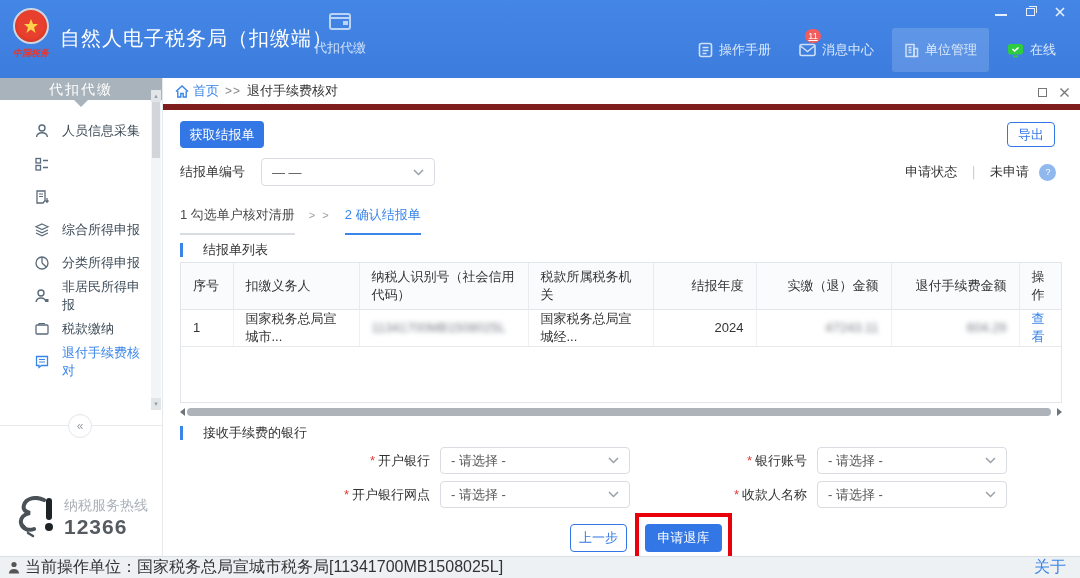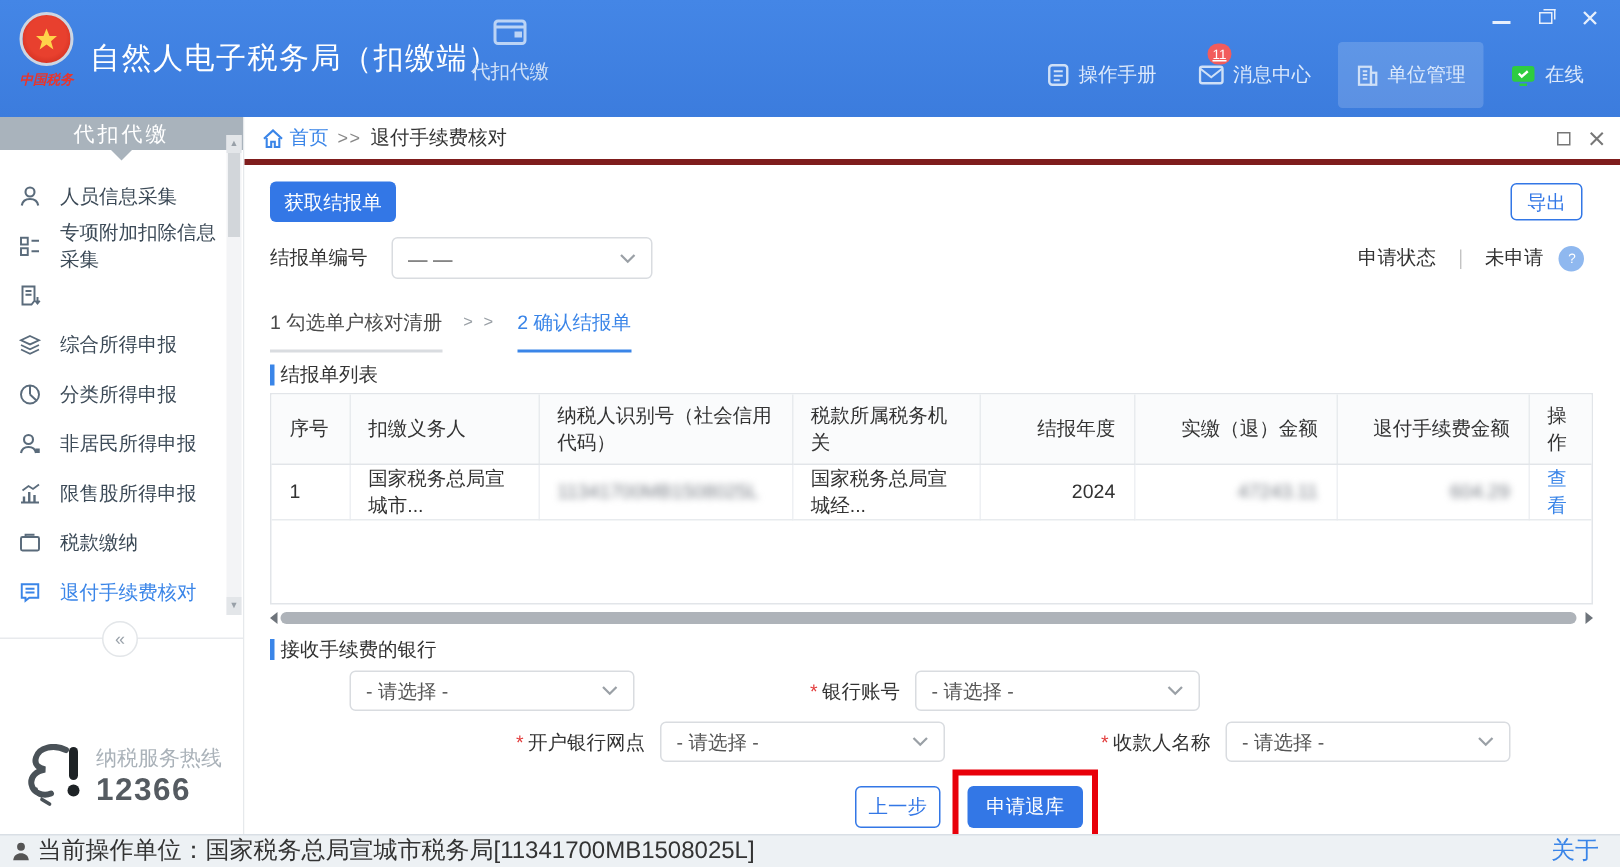--- a/index.html
+++ b/index.html
@@ -25,33 +25,33 @@
   .restore-box2 { position:absolute; left:5px; top:0; width:8px; height:7px; border-top:1.5px solid #e7effc; border-right:1.5px solid #e7effc; }
   .header-menu { position:absolute; right:14px; top:28px; display:flex; align-items:center; gap:8px; }
   .menu-item { display:flex; align-items:center; gap:6px; color:#dce9fb; font-size:13px;
                padding:8px 10px; border-radius:3px; cursor:pointer; position:relative; }
   .menu-item.highlight { background:rgba(255,255,255,0.16); padding:13px 12px; }
   .badge { position:absolute; top:-4px; left:16px; min-width:16px; height:14px; border-radius:8px;
            background:#f25c5c; color:#fff; font-size:9px; line-height:14px; text-align:center; padding:0 3px;text-decoration:underline; }
 
   
   .breadcrumb-bar { position:absolute; top:78px; left:163px; right:0; height:32px; background:#fff;
-                    border-bottom:4px solid #7f1d1d; display:flex; align-items:center; padding-left:12px; }
+                    border-bottom:6px solid #7f1d1d; display:flex; align-items:center; padding-left:12px; }
   .bc-home { color:#3a85e8; display:flex; align-items:center; gap:4px; cursor:pointer; }
   .bc-sep { color:#888; margin:0 6px; font-size:12px; letter-spacing:1px; }
   .bc-current { color:#333; }
   .bc-winicons { position:absolute; right:10px; top:9px; display:flex; gap:12px; align-items:center; }
   .bc-box { width:9px; height:9px; border:1.5px solid #777; cursor:pointer; }
 
   
   .sidebar { position:absolute; top:78px; left:0; width:163px; bottom:22px; background:#fff; border-right:1px solid #e6e9ec; }
   .sidebar-header { height:22px; background:#a9b3bc; color:#fff; text-align:center; line-height:22px; font-size:14px; letter-spacing:2px; }
   .sidebar-tri { width:0; height:0; margin:0 auto; border-left:7px solid transparent; border-right:7px solid transparent; border-top:7px solid #a9b3bc; }
   .side-list { position:absolute; top:36px; left:0; right:12px; }
-  .side-item { height:33px; display:flex; align-items:center; padding-left:12px; gap:12px; cursor:pointer; color:#3c4a57; }
+  .side-item { height:33px; display:flex; align-items:center; padding-left:34px; gap:12px; cursor:pointer; color:#3c4a57; }
   .side-item.active { color:#3a85e8; }
   .side-item svg { flex:0 0 auto; }
   .side-scroll { position:absolute; top:12px; right:1px; width:10px; height:320px; background:#f3f4f6; }
   .scroll-btn { width:10px; height:12px; background:#e3e6e9; color:#98a0a8; font-size:6px; text-align:center; line-height:12px; }
   .scroll-btn.down { position:absolute; bottom:0; }
   .scroll-thumb { position:absolute; top:12px; left:1px; width:8px; height:56px; background:#d2d6da; }
   .collapse-row { position:absolute; top:347px; left:0; right:0; height:1px; background:#e8eaed; }
   .collapse-btn { position:absolute; top:336px; left:68px; width:24px; height:24px; border:1px solid #e3e6e9; border-radius:50%;
                   background:#fff; color:#9aa2aa; text-align:center; line-height:22px; font-size:12px; cursor:pointer; }
   .hotline { position:absolute; top:418px; left:16px; display:flex; align-items:center; gap:8px; }
@@ -73,21 +73,21 @@
   .report-select { width:174px; height:28px; }
   .status-row { position:absolute; right:24px; top:53px; display:flex; align-items:center; gap:10px; }
   .status-sep { color:#bbb; }
   .q-circle { width:17px; height:17px; border-radius:50%; background:#8fb8ef; display:flex; align-items:center; justify-content:center; cursor:pointer; }
 
   .steps { position:absolute; left:17px; top:96px; display:flex; align-items:flex-start; gap:14px; }
   .step { padding-bottom:9px; border-bottom:2px solid #d9dce0; color:#4a4a4a; cursor:pointer; }
   .step.active { border-bottom-color:#3a85e8; color:#3a85e8; }
   .step-sep { color:#9aa0a6; font-size:11px; letter-spacing:2px; margin-top:3px; }
 
-  .section-title { position:absolute; left:17px; display:flex; align-items:center; gap:4px; color:#333;text-align:right; }
+  .section-title { position:absolute; left:17px; display:flex; align-items:center; gap:20px; color:#333;text-align:right; }
   .section-bar { width:3px; height:14px; background:#3a85e8; }
   .st-list { top:131px; }
   .st-bank { top:314px; }
 
   
   .table-wrap { position:absolute; left:17px; right:18px; top:152px; height:141px; border:1px solid #e2e5e9; }
   table { width:100%; border-collapse:collapse; table-layout:fixed; }
   th { background:#fafbfc; font-weight:normal; color:#333; height:46px; border-bottom:1px solid #e2e5e9;
        border-right:1px solid #e8ebee; text-align:left; padding:0 12px; font-size:13px; }
   td { height:37px; border-bottom:1px solid #e8ebee; border-right:1px solid #eef0f3; padding:0 12px; font-size:13px; color:#333; }
@@ -209,21 +209,20 @@
           <path d="M2.5 14c0.5-3 2.8-4.3 5.5-4.3s5 1.3 5.5 4.3" fill="none" stroke="#5a6b7b" stroke-width="1.4"></path>
         </svg>
         <span>人员信息采集</span>
       </div>
       <div class="side-item">
         <svg width="16" height="16" viewBox="0 0 16 16">
           <rect x="2" y="2.5" width="4.5" height="4.5" fill="none" stroke="#5a6b7b" stroke-width="1.3"></rect>
           <rect x="2" y="9.5" width="4.5" height="4.5" fill="none" stroke="#5a6b7b" stroke-width="1.3"></rect>
           <path d="M9 4.5h5M9 11.5h5" stroke="#5a6b7b" stroke-width="1.4"></path>
         </svg>
-        <span>专项附加扣除信息采集</span>
       </div>
       <div class="side-item">
         <svg width="16" height="16" viewBox="0 0 16 16">
           <path d="M3 2h8v9.5l-2 2.5H3z" fill="none" stroke="#5a6b7b" stroke-width="1.3"></path>
           <path d="M5 5h4M5 7.5h4" stroke="#5a6b7b" stroke-width="1.2"></path>
           <path d="M13 9v4M11.5 11.5l1.5 1.8 1.5-1.8" fill="none" stroke="#5a6b7b" stroke-width="1.3"></path>
         </svg>
       </div>
       <div class="side-item">
         <svg width="16" height="16" viewBox="0 0 16 16">
@@ -240,28 +239,20 @@
         </svg>
         <span>分类所得申报</span>
       </div>
       <div class="side-item">
         <svg width="16" height="16" viewBox="0 0 16 16">
           <circle cx="7" cy="5" r="3" fill="none" stroke="#5a6b7b" stroke-width="1.4"></circle>
           <path d="M2 14c0.5-2.8 2.5-4 5-4s4.5 1.2 5 4" fill="none" stroke="#5a6b7b" stroke-width="1.4"></path>
           <rect x="11.5" y="11" width="3" height="3" fill="#5a6b7b"></rect>
         </svg>
         <span>非居民所得申报</span>
-      </div>
-      <div class="side-item">
-        <svg width="16" height="16" viewBox="0 0 16 16">
-          <path d="M2 14h12" stroke="#5a6b7b" stroke-width="1.3"></path>
-          <path d="M4 14v-4M7.5 14V7M11 14V9" stroke="#5a6b7b" stroke-width="1.6"></path>
-          <path d="M3 6l4-3 3 2 4-3" fill="none" stroke="#5a6b7b" stroke-width="1.2"></path>
-        </svg>
-        <span>限售股所得申报</span>
       </div>
       <div class="side-item">
         <svg width="16" height="16" viewBox="0 0 16 16">
           <rect x="2" y="4" width="12" height="9" rx="1" fill="none" stroke="#5a6b7b" stroke-width="1.3"></rect>
           <path d="M5 4V2.5h6" fill="none" stroke="#5a6b7b" stroke-width="1.2"></path>
         </svg>
         <span>税款缴纳</span>
       </div>
       <div class="side-item active">
         <svg width="16" height="16" viewBox="0 0 16 16">
@@ -402,20 +393,21 @@
       </span>
       <span class="hs-arrow hs-right"></span>
     </div>
 
     <div class="section-title st-bank">
       <span class="section-bar"></span>
       <span>接收手续费的银行</span>
     </div>
 
     <div class="form-row fr1">
+      <span class="flabel fl1"><em class="req">*</em><span>开户银行</span></span>
       <div class="select fselect">
         <span>- 请选择 -</span>
         <svg width="11" height="7" viewBox="0 0 11 7">
             <path d="M1 1l4.5 4.5L10 1" fill="none" stroke="#9aa0a6" stroke-width="1.5"></path>
           </svg>
       </div>
       <span class="fgap"></span>
       <span class="flabel fl2"><em class="req">*</em><span>银行账号</span></span>
       <div class="select fselect">
         <span>- 请选择 -</span>

